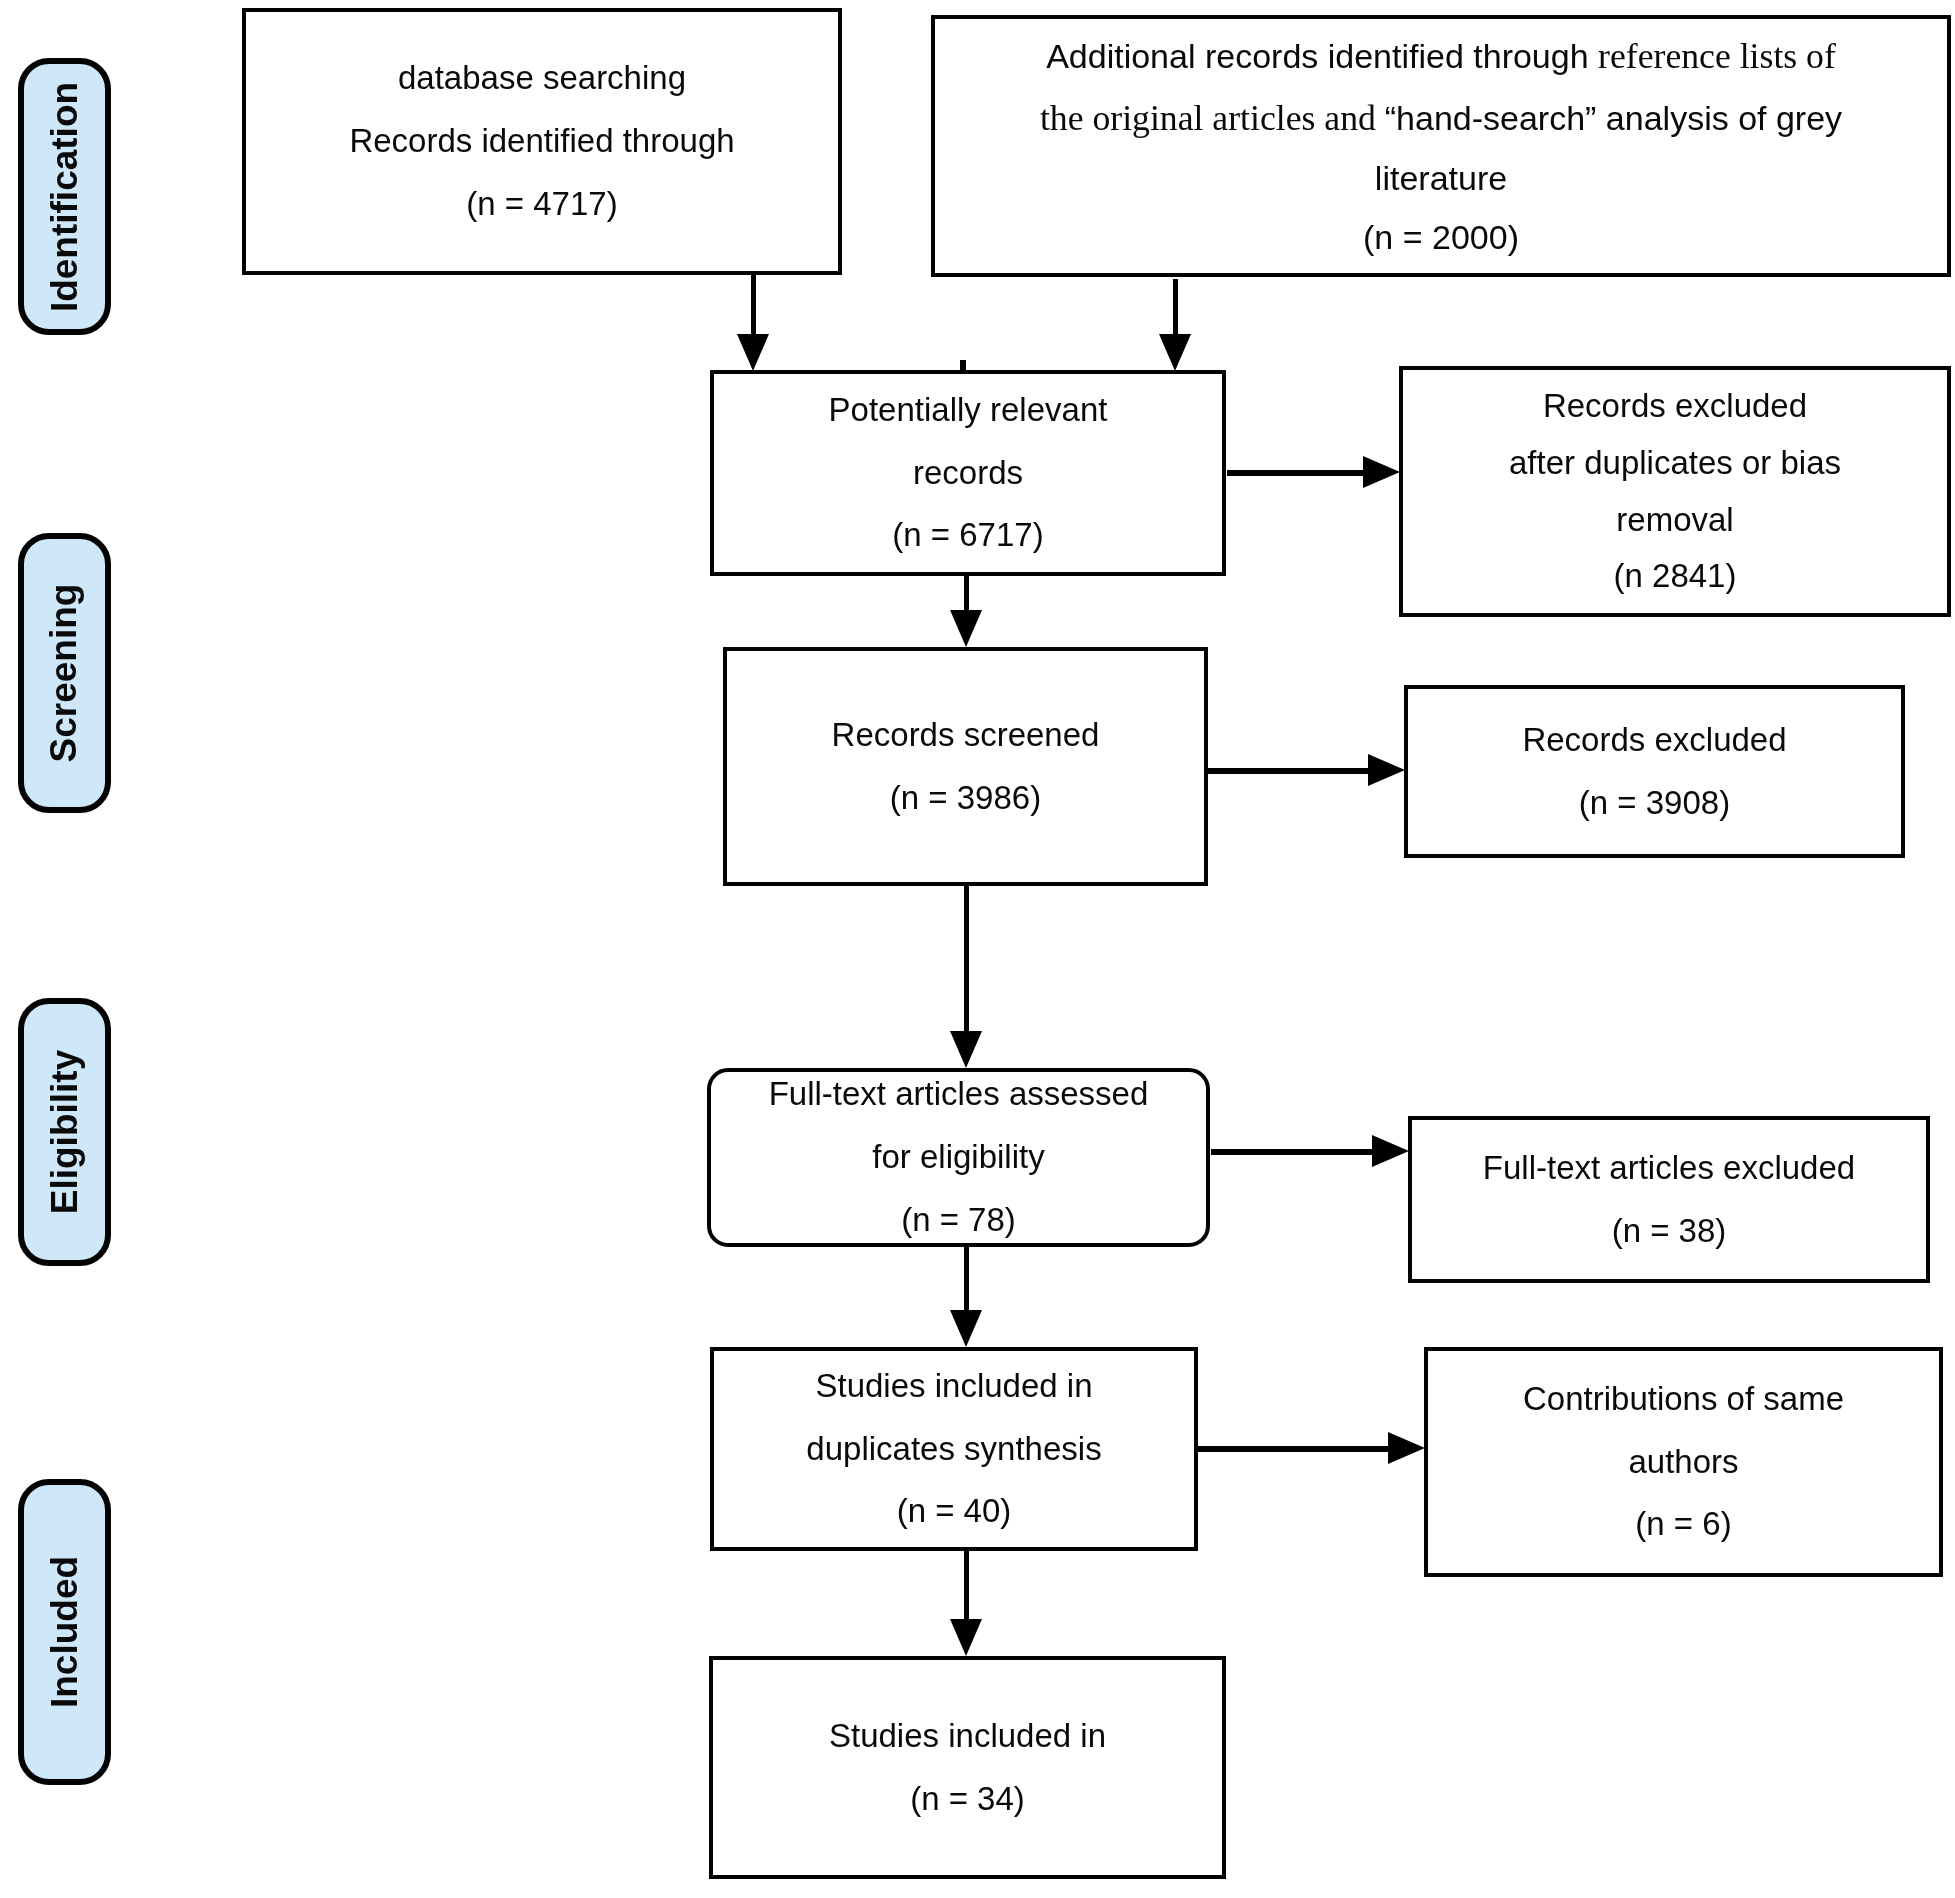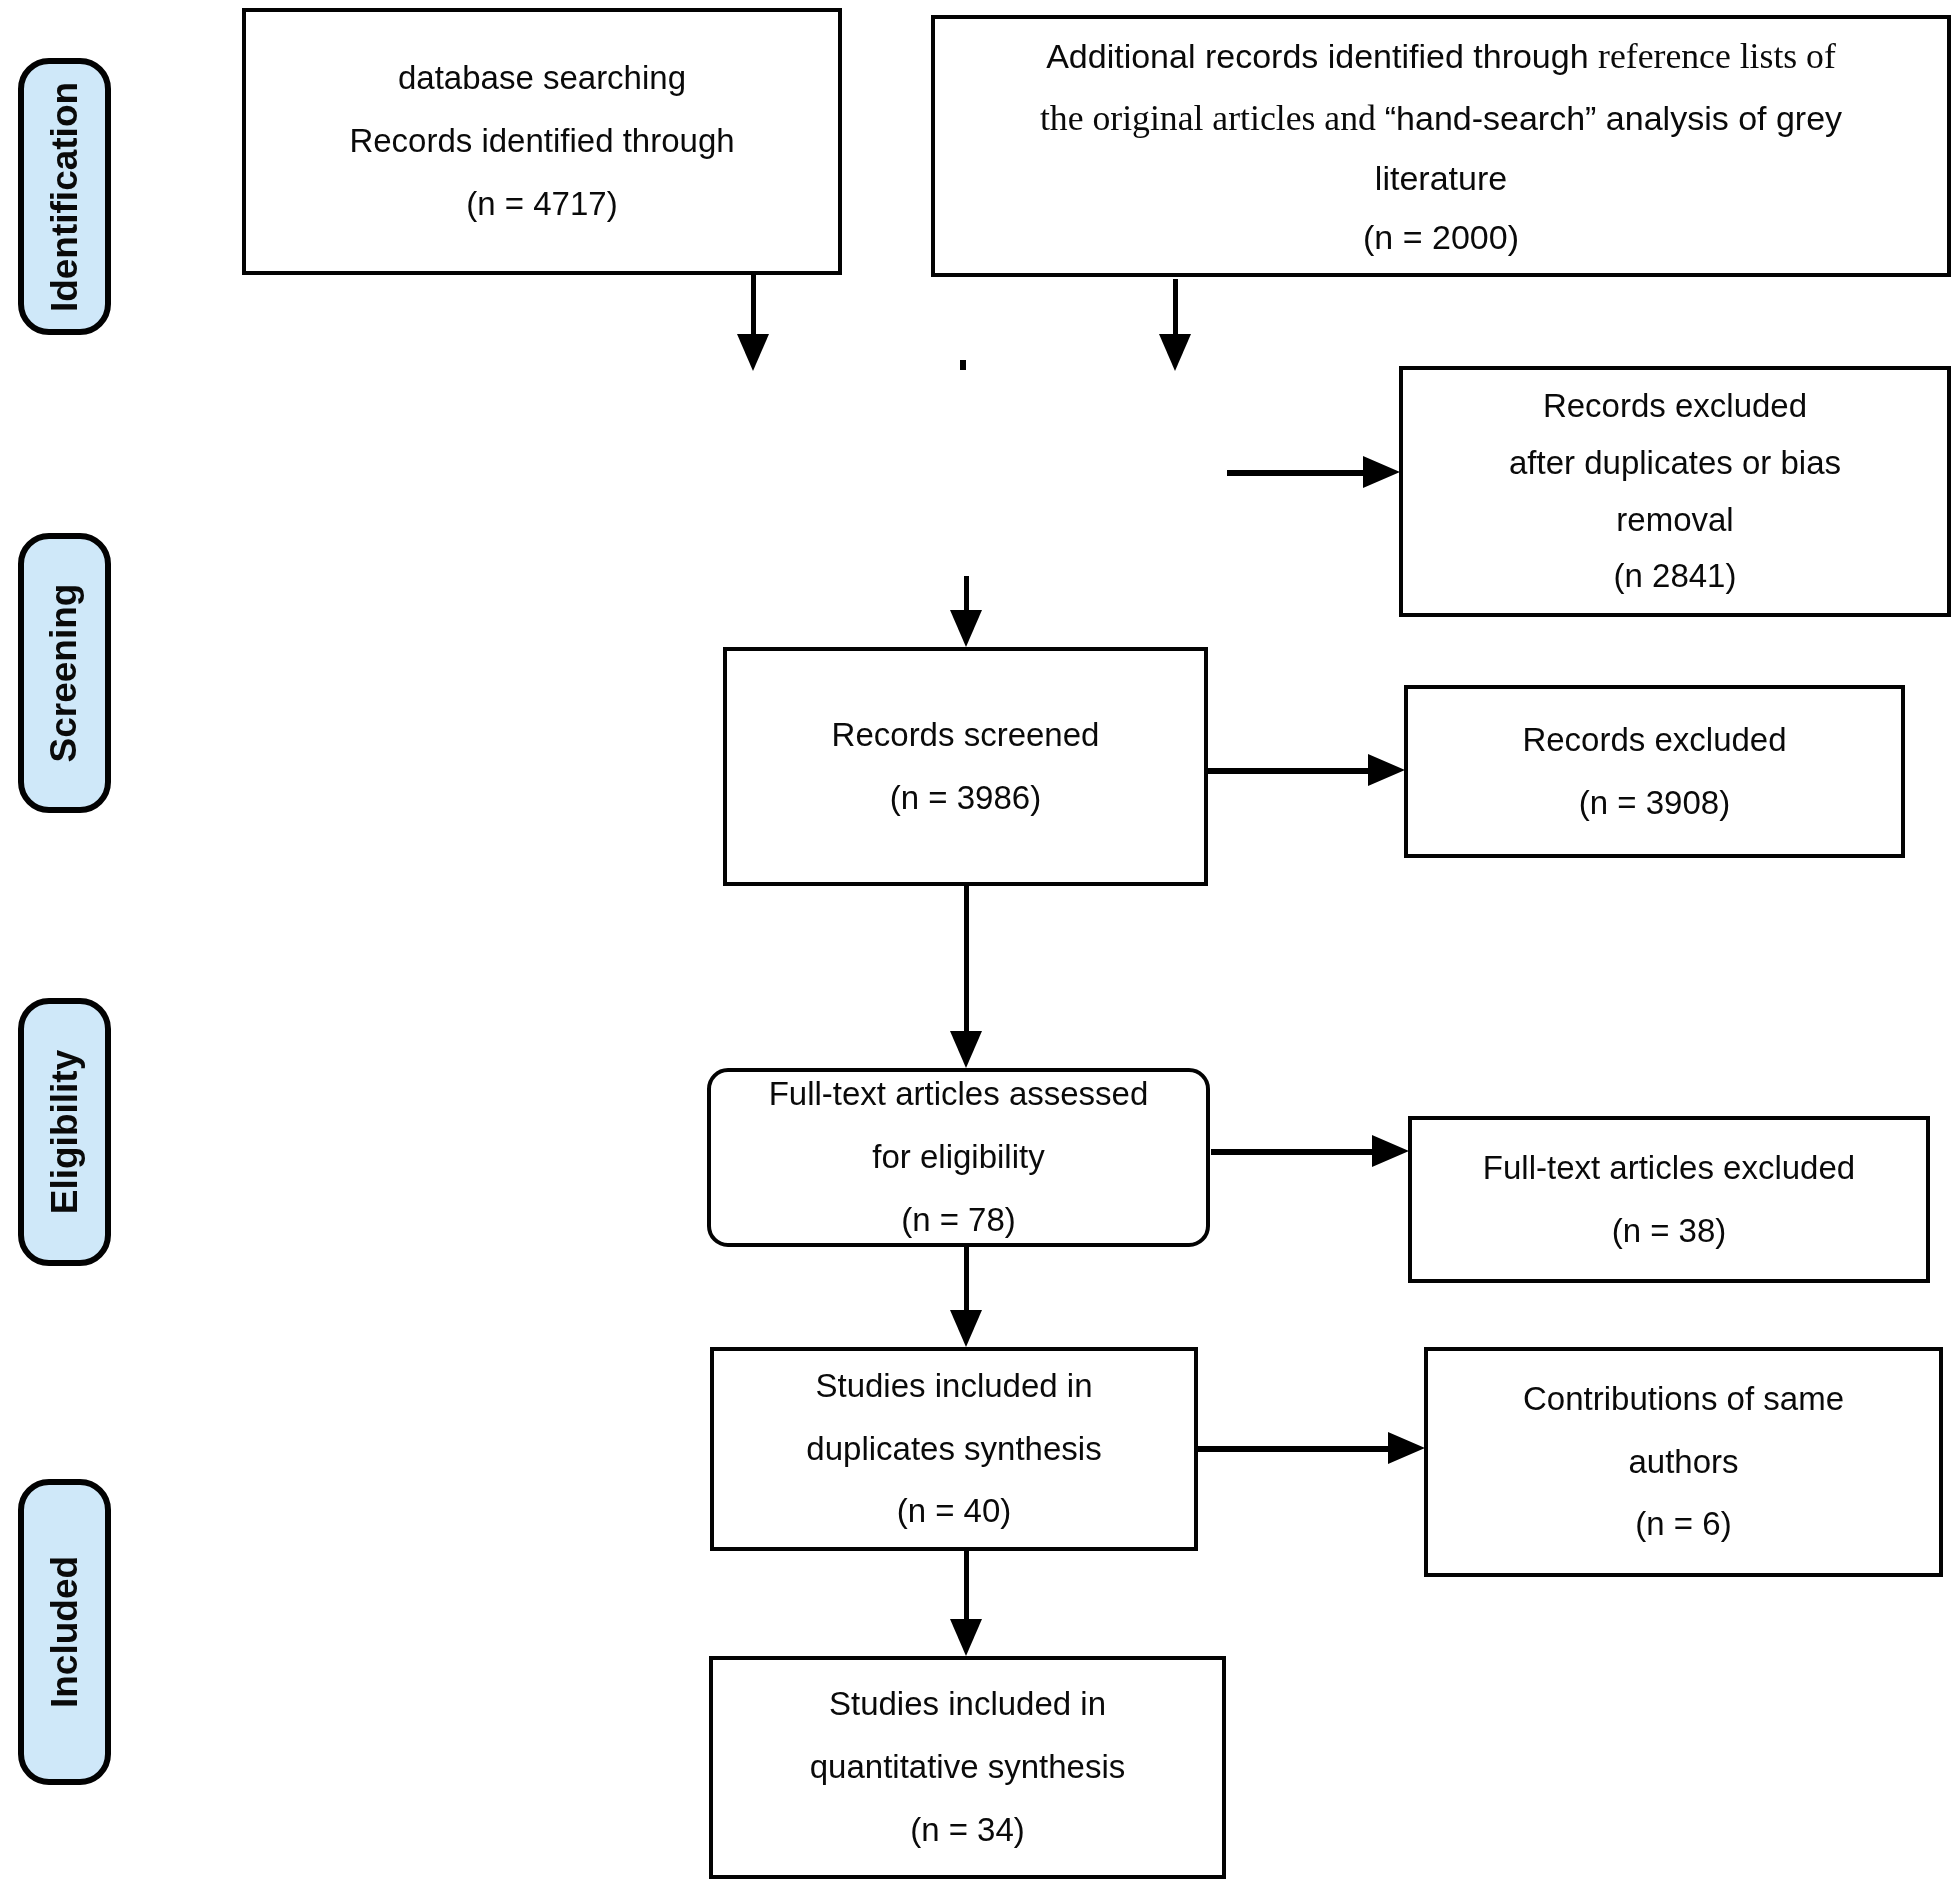--- a/index.html
+++ b/index.html
@@ -73,20 +73,25 @@
       <div>(n = 4717)</div>
     </div>
 
   <div class="box wide compact" style="left:931px;top:15.3px;width:1020px;height:262px;">
       <div><span>Additional records identified through </span><span class="serif">reference lists of</span></div>
       <div><span class="serif">the original articles and </span><span>“hand-search” analysis of grey</span></div>
       <div><span>literature</span></div>
       <div><span>(n = 2000)</span></div>
     </div>
 
+  <div class="box" style="left:710px;top:370px;width:516px;height:206px;">
+      <div>Potentially relevant</div>
+      <div>records</div>
+      <div>(n = 6717)</div>
+    </div>
 
   <div class="box compact" style="left:1399px;top:366px;width:552px;height:251px;">
       <div>Records excluded</div>
       <div>after duplicates or bias</div>
       <div>removal</div>
       <div>(n 2841)</div>
     </div>
 
   <div class="box" style="left:723px;top:647px;width:485px;height:239px;">
       <div>Records screened</div>
@@ -116,21 +121,20 @@
     </div>
 
   <div class="box" style="left:1424px;top:1347px;width:519px;height:230px;">
       <div>Contributions of same</div>
       <div>authors</div>
       <div>(n = 6)</div>
     </div>
 
   <div class="box" style="left:709px;top:1656px;width:517px;height:223px;">
       <div>Studies included in</div>
-      <div>quantitative synthesis</div>
       <div>(n = 34)</div>
     </div>
 
   <div class="tick" style="left:960px;top:360px;width:5.5px;height:9.8px;"></div>
 
   <div>
     <div class="vline" style="left:751px;top:274px;height:66px;"></div>
     <div class="tri-down" style="left:737px;top:334px;"></div>
   </div>
   <div>

